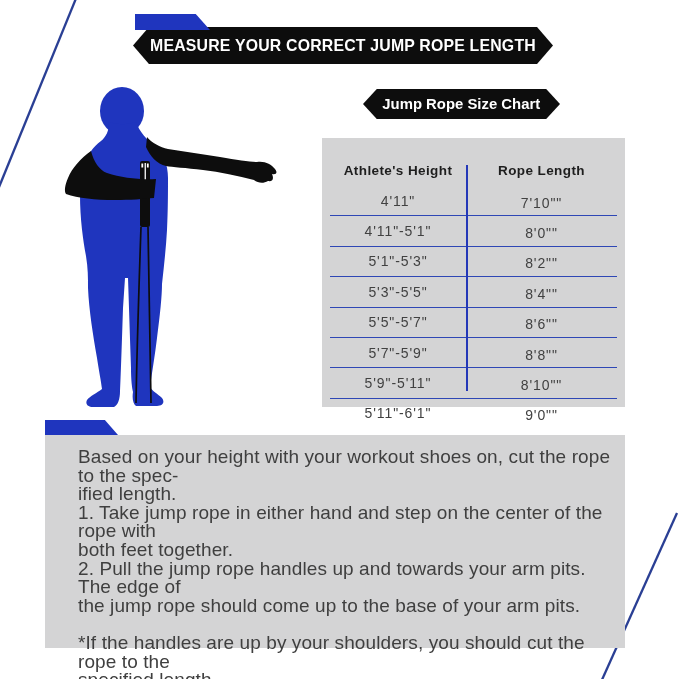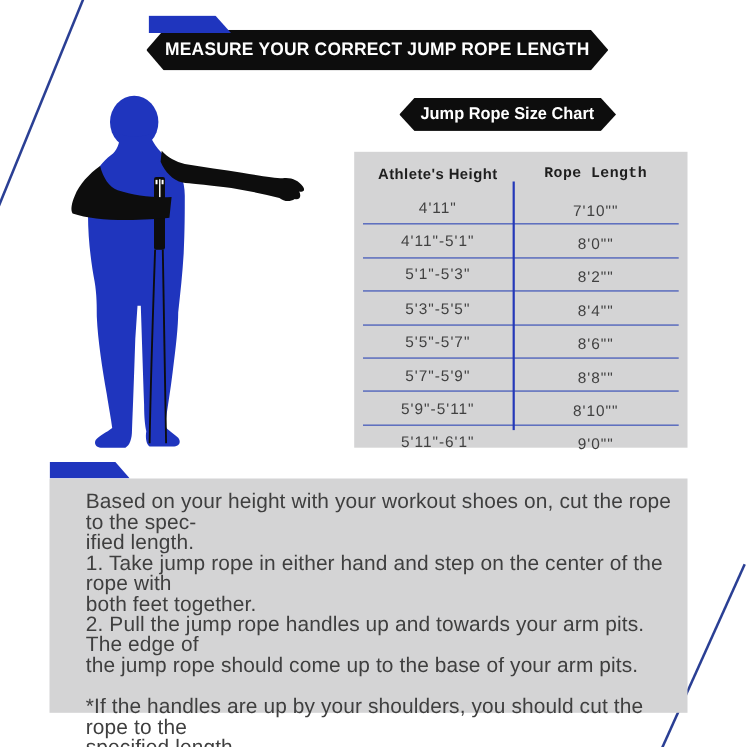--- a/index.html
+++ b/index.html
@@ -25,24 +25,24 @@
   .chart-banner{left:363px;top:89px;width:197px;height:30px;
     clip-path:polygon(0 50%,7% 0,93% 0,100% 50%,93% 100%,7% 100%);text-align:center;}
   .chart-banner .banner-text{font-size:15.5px;}
 
   .accent{position:absolute;background:var(--accent-blue,#1F35BE);z-index:3;}
   .accent-top{left:135px;top:14px;width:75px;height:16px;clip-path:polygon(0 0,81% 0,100% 100%,0 100%);}
   .accent-bottom{left:45px;top:420px;width:73px;height:15px;clip-path:polygon(0 0,82% 0,100% 100%,0 100%);}
 
   
   .size-table{position:absolute;left:322px;top:138px;width:303px;height:269px;background:var(--panel-gray,#D4D4D5);z-index:2;}
-  .thead{display:flex;height:31px;align-items:center;margin:0 8px;padding-top:5px;}
+  .thead{display:flex;height:31px;align-items:center;margin:0 8px;padding-top:17px;}
   .th{font-weight:700;font-size:13.5px;color:#1E1E1E;letter-spacing:.4px;text-align:center;}
   .th-height{width:136px;}
-  .th-rope{flex:1;font-family:Liberation Mono, monospace;}
+  .th-rope{flex:1;}
   .tbody{margin:0 8px;}
   .tr{display:flex;height:29.4px;align-items:center;border-bottom:1px solid var(--table-rule-blue,#2E47B5);}
   .tr:last-child{border-bottom:none;}
   .td{font-size:14px;color:#414141;letter-spacing:.9px;text-align:center;}
   .td-height{width:136px;}
   .td-rope{flex:1;position:relative;top:2px;}
   .col-divider{position:absolute;left:144px;top:27px;width:1.5px;height:226px;background:#2438B8;}
 
   
   .instructions-box{position:absolute;left:45px;top:435px;width:580px;height:213px;background:var(--panel-gray,#D4D4D5);z-index:2;}

